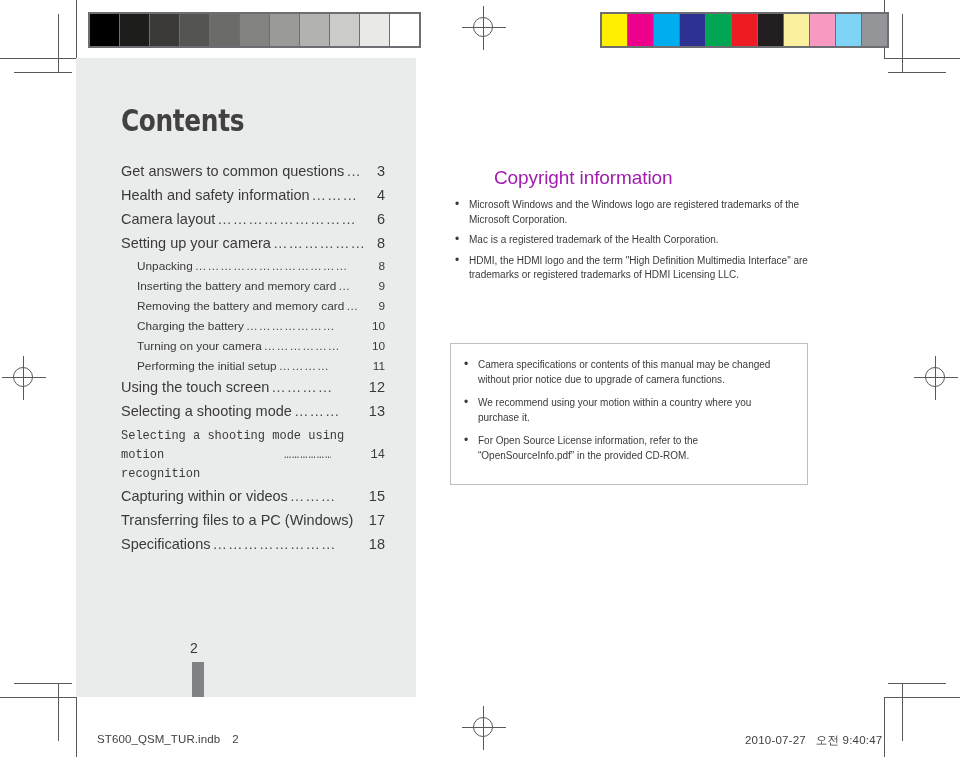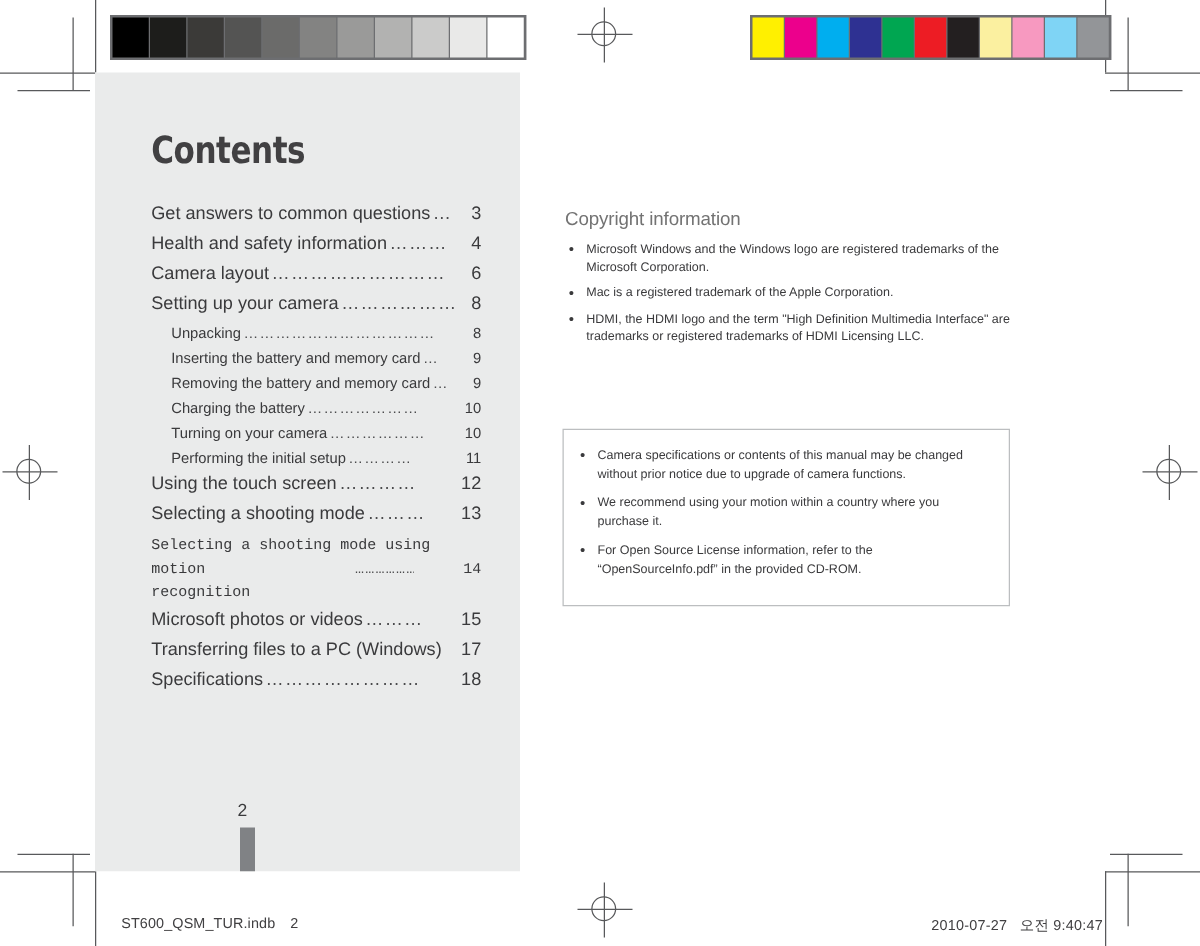--- a/index.html
+++ b/index.html
@@ -149,24 +149,25 @@
   }
 
   
   #copyright-block {
     position: absolute;
     left: 452px;
     top: 167px;
     width: 356px;
   }
   #copyright-title {
-    font-size: 15px;
-    color: #737373;
+    font-size: 19px;
+    color: #a21caf;
     margin-bottom: 9px;
     letter-spacing: -0.1px;
+    margin-left: 42px;
   }
   ul.bullets {
     list-style: none;
     margin: 0;
     padding: 0;
   }
   ul.bullets li {
     position: relative;
     padding-left: 17px;
     margin-bottom: 6px;
@@ -377,41 +378,41 @@
       </div>
       <div class="toc-multiline">
         <span class="ml-first">Selecting a shooting mode using</span>
         <span class="ml-second">
           <span class="toc-label">motion recognition</span>
           <span class="toc-leader">………………</span>
           <span class="toc-page">14</span>
         </span>
       </div>
       <div class="toc-row lvl1" style="margin-top: 4px;">
-        <span class="toc-label">Microsoft photos or videos</span>
+        <span class="toc-label">Capturing within or videos</span>
         <span class="toc-leader">………</span>
         <span class="toc-page">15</span>
       </div>
       <div class="toc-row lvl1" style="margin-top: 0px;">
         <span class="toc-label">Transferring files to a PC (Windows)</span>
         <span class="toc-leader"></span>
         <span class="toc-page">17</span>
       </div>
       <div class="toc-row lvl1" style="margin-top: 0px;">
         <span class="toc-label">Specifications</span>
         <span class="toc-leader">……………………</span>
         <span class="toc-page">18</span>
       </div>
     </div>
 
   <div id="copyright-block">
     <div id="copyright-title">Copyright information</div>
     <ul class="bullets" id="copyright-list">
         <li>Microsoft Windows and the Windows logo are registered trademarks of the Microsoft Corporation.</li>
-        <li>Mac is a registered trademark of the Apple Corporation.</li>
+        <li>Mac is a registered trademark of the Health Corporation.</li>
         <li>HDMI, the HDMI logo and the term "High Definition Multimedia Interface" are trademarks or registered trademarks of HDMI Licensing LLC.</li>
       </ul>
   </div>
 
   <div id="note-box">
     <ul class="bullets" id="note-list">
         <li>Camera specifications or contents of this manual may be changed without prior notice due to upgrade of camera functions.</li>
         <li>We recommend using your motion within a country where you purchase it.</li>
         <li>For Open Source License information, refer to the “OpenSourceInfo.pdf” in the provided CD-ROM.</li>
       </ul>

